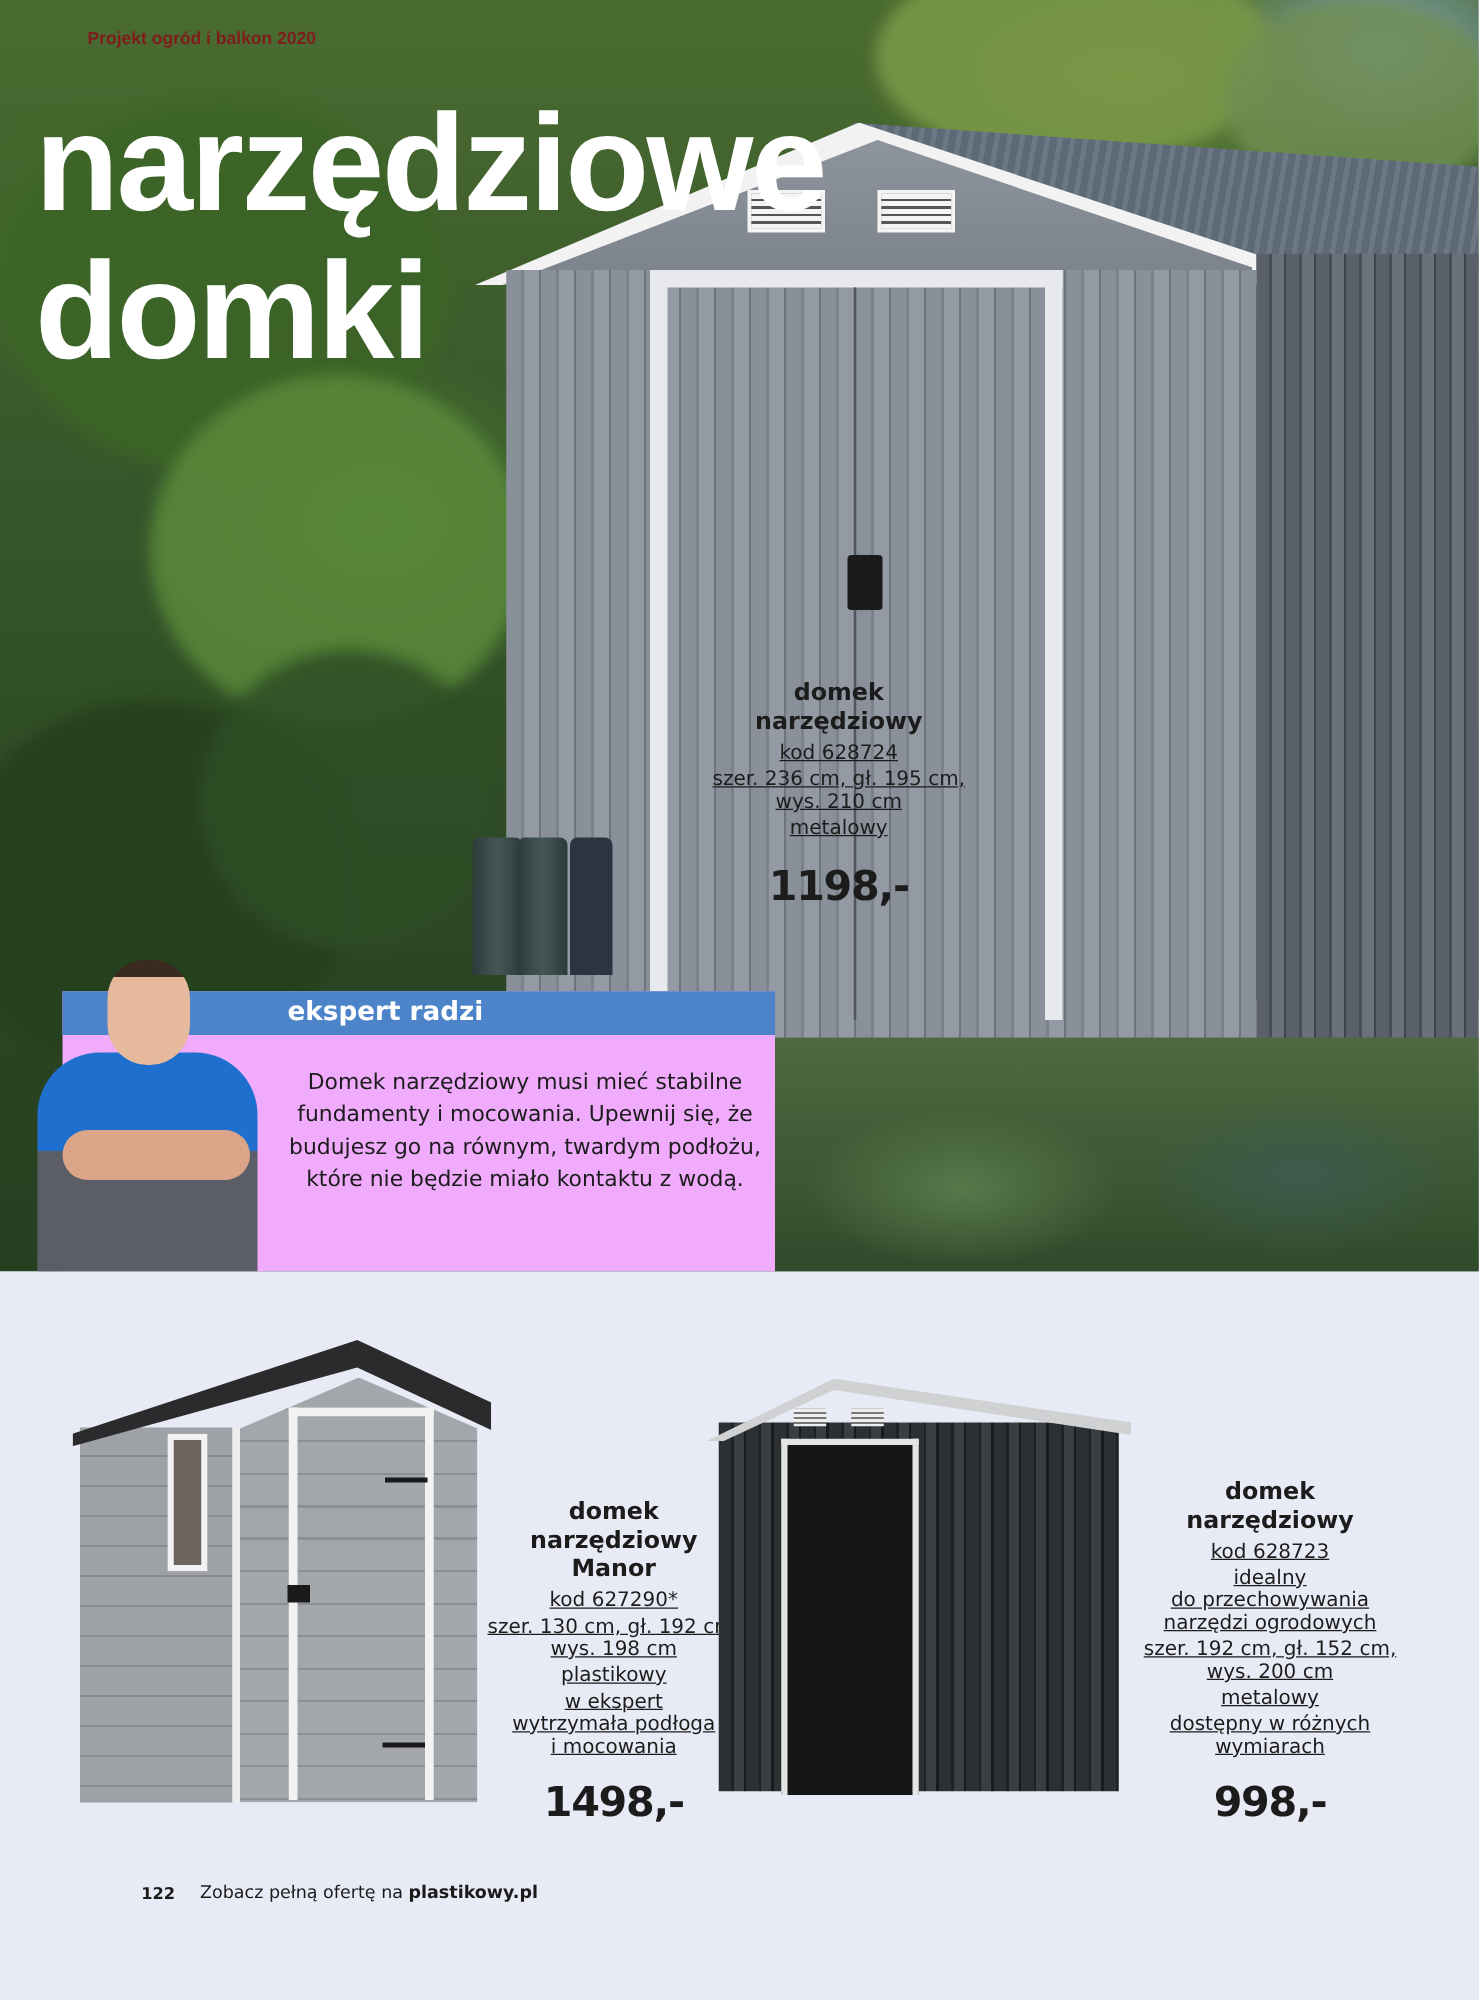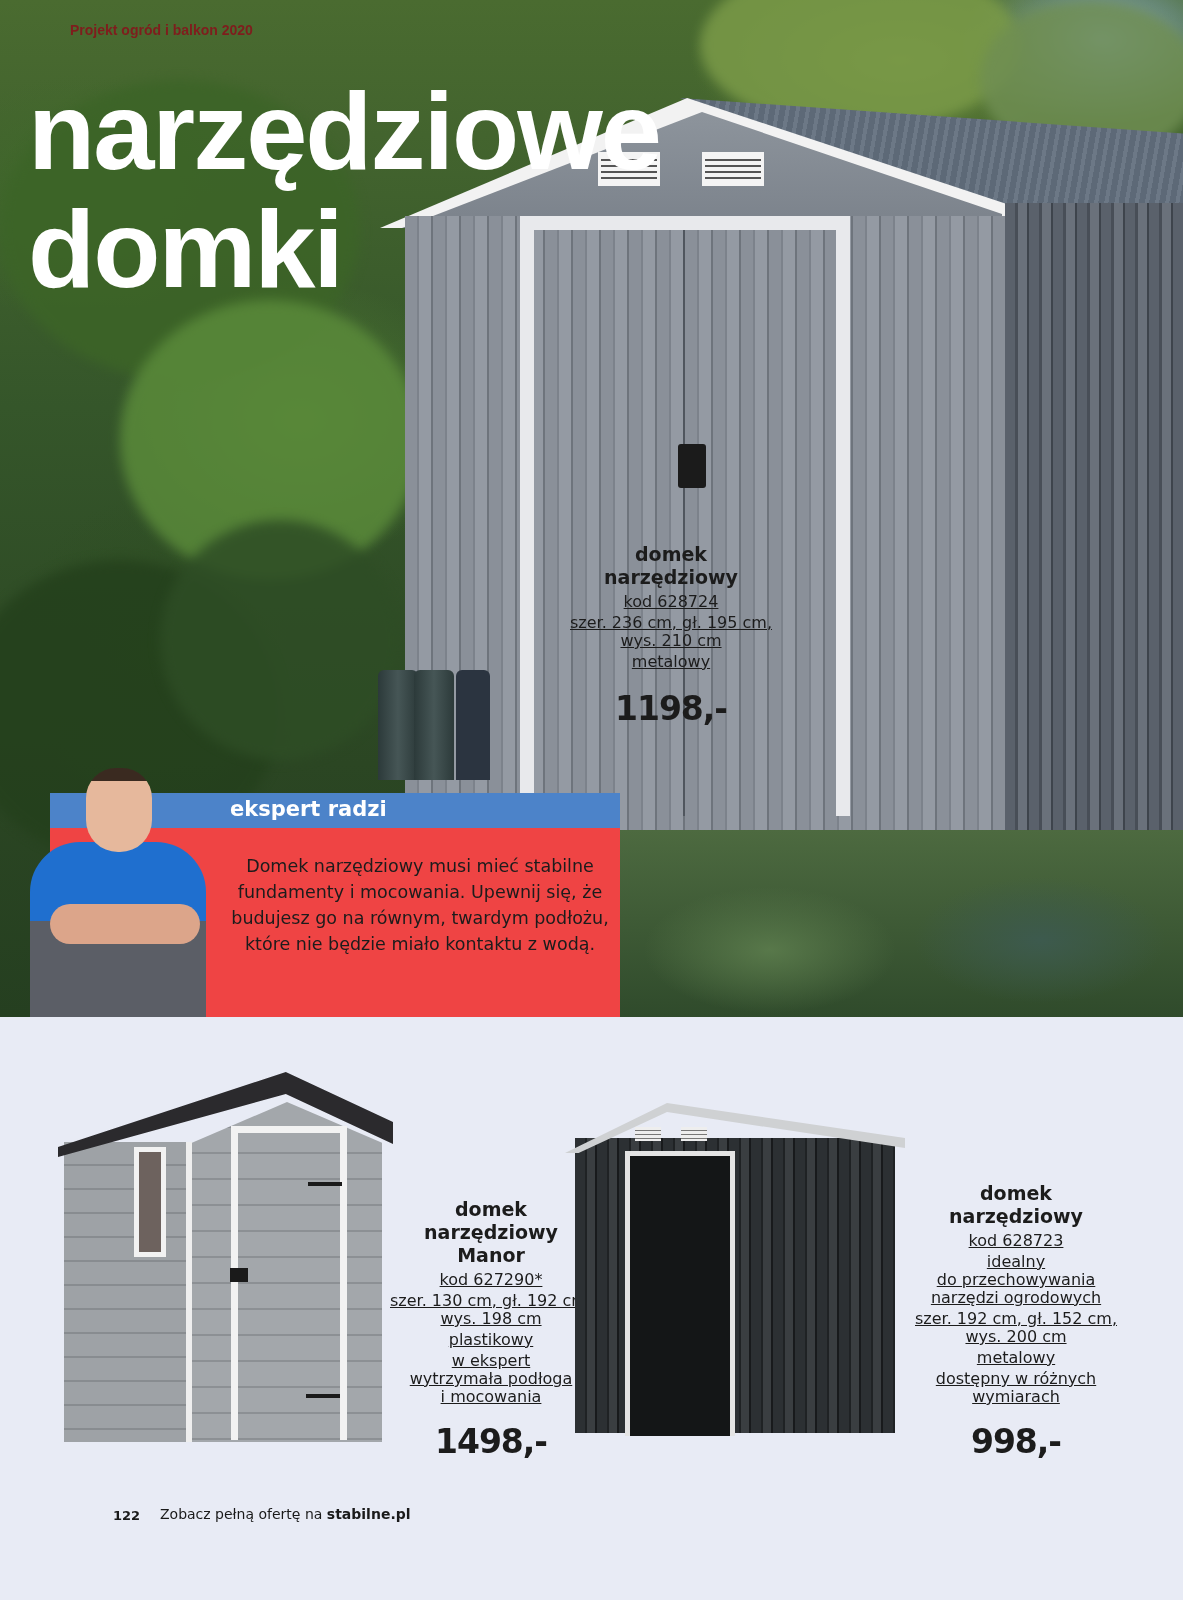--- a/index.html
+++ b/index.html
@@ -99,21 +99,21 @@
       position: absolute; font-family: "DejaVu Sans", sans-serif; color: #1c1c1c; text-align: center;
     }
     .spec .name { font-weight: bold; font-size: 19px; line-height: 23px; }
     .spec .line { font-size: 16px; line-height: 17px; margin-top: 1px; text-decoration: underline; }
     .spec .gap { margin-top: 4px; }
     .spec .price { font-weight: bold; font-size: 33px; line-height: 38px; letter-spacing: -1px; }
 
     
     .expert {
       position: absolute; left: 50px; top: 793px; width: 570px; height: 224px;
-      background: #ef4444;
+      background: #f0abfc;
     }
     .expert .bar {
       position: absolute; left: 0; top: 0; width: 570px; height: 35px;
       background: #4c83c9;
     }
     .expert .bar-title {
       position: absolute; left: 180px; top: 4px; font-weight: bold;
       font-size: 21px; color: #ffffff;
     }
     .expert .tip {
@@ -298,14 +298,14 @@
   <div class="line">wys. 200 cm</div>
   <div class="line gap">metalowy</div>
   <div class="line gap">dostępny w różnych</div>
   <div class="line">wymiarach</div>
   <div class="price" style="margin-top:18px;">998,-</div>
 </div>
 
 <div class="footer-page">122</div>
 <div class="footer-link">
   <span>Zobacz pełną ofertę na</span>
-  <b>stabilne.pl</b>
+  <b>plastikowy.pl</b>
 </div>
 
 </body></html>

